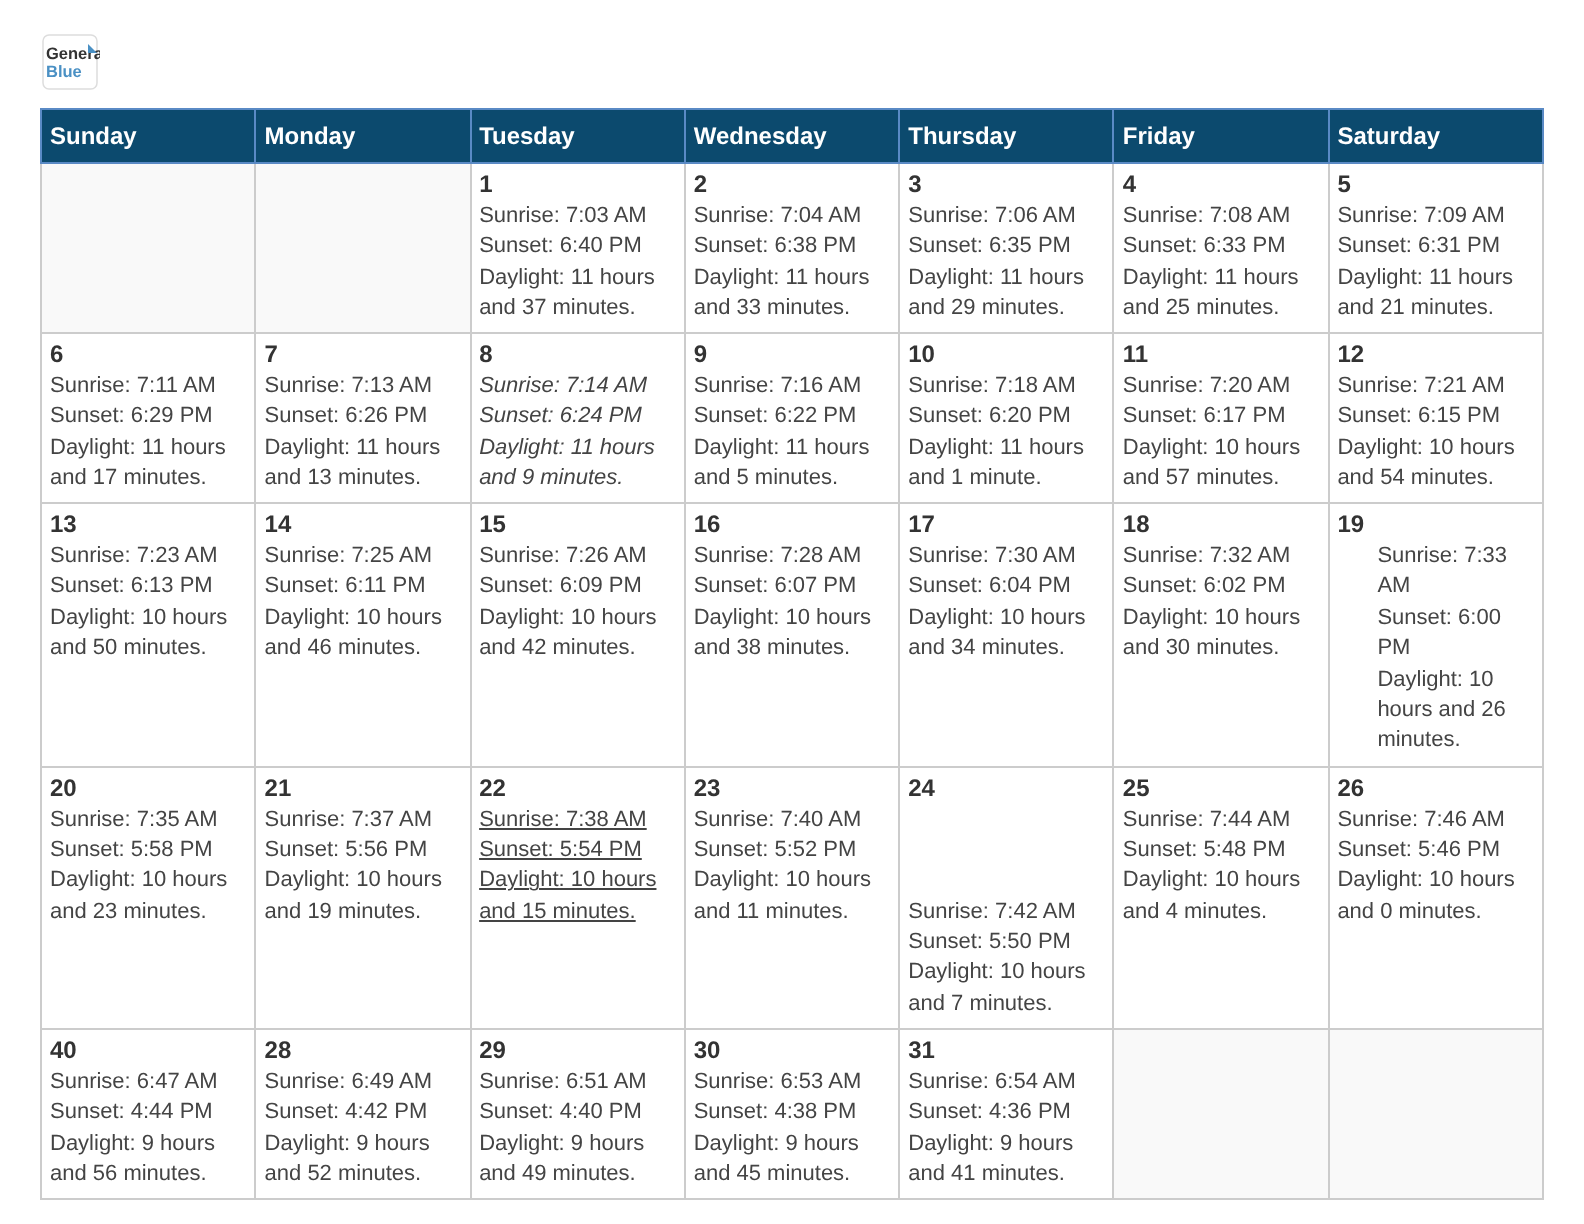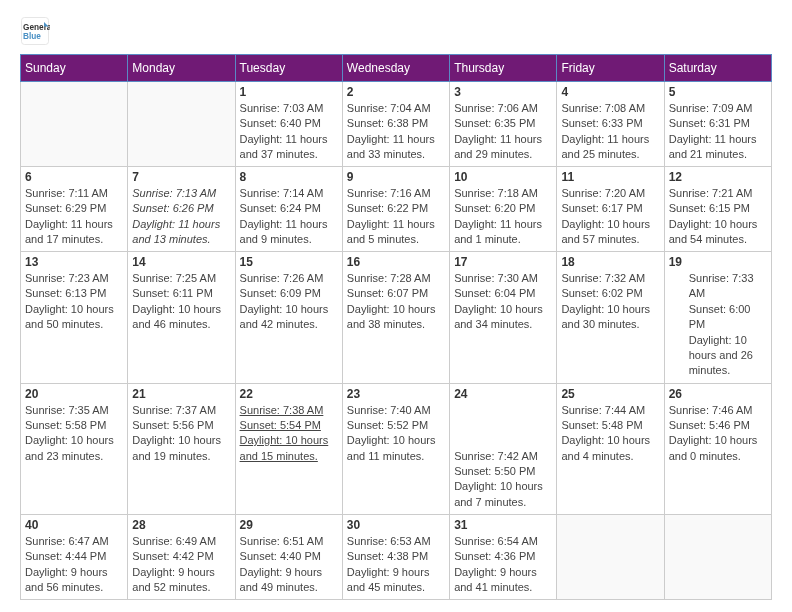--- a/index.html
+++ b/index.html
@@ -46,24 +46,24 @@
       font-weight: bold;
     }
     .calendar {
       flex: 1;
       border: 1px solid #ccc;
       border-collapse: collapse;
       width: 100%;
       table-layout: fixed;
     }
     .calendar th {
-      background: #701a75;
+      background: #0c4a6e;
       color: #fff;
       font-size: 12px;
-      font-weight: normal;
+      font-weight: bold;
       padding: 6px 4px;
       text-align: left;
       border: 1px solid #5a8ac5;
     }
     .calendar td {
       border: 1px solid #ccc;
       vertical-align: top;
       padding: 3px 4px;
       font-size: 9.5px;
       color: #333;
@@ -161,27 +161,27 @@
         </tr>
         <tr>
           <td>
             <span class="day-num">6</span>
             <div class="day-info" style="white-space: pre-line;">Sunrise: 7:11 AM
 Sunset: 6:29 PM
 Daylight: 11 hours and 17 minutes.</div>
           </td>
           <td>
             <span class="day-num">7</span>
-            <div class="day-info" style="white-space: pre-line; font-style: italic;">Sunrise: 7:13 AM
+            <div class="day-info" style="white-space: pre-line;">Sunrise: 7:13 AM
 Sunset: 6:26 PM
 Daylight: 11 hours and 13 minutes.</div>
           </td>
           <td>
             <span class="day-num">8</span>
-            <div class="day-info" style="white-space: pre-line;">Sunrise: 7:14 AM
+            <div class="day-info" style="white-space: pre-line; font-style: italic;">Sunrise: 7:14 AM
 Sunset: 6:24 PM
 Daylight: 11 hours and 9 minutes.</div>
           </td>
           <td>
             <span class="day-num">9</span>
             <div class="day-info" style="white-space: pre-line;">Sunrise: 7:16 AM
 Sunset: 6:22 PM
 Daylight: 11 hours and 5 minutes.</div>
           </td>
           <td>

